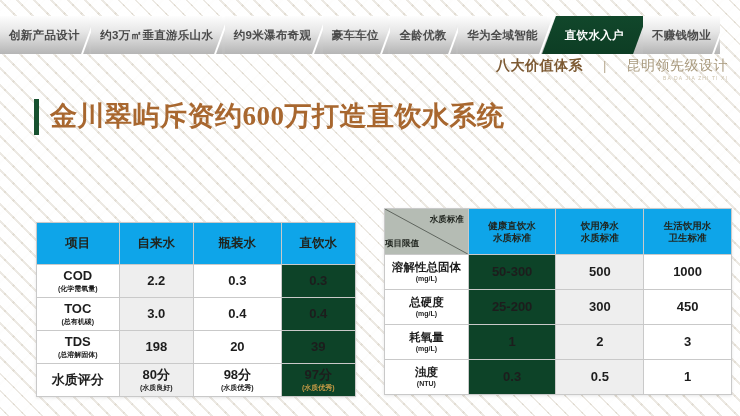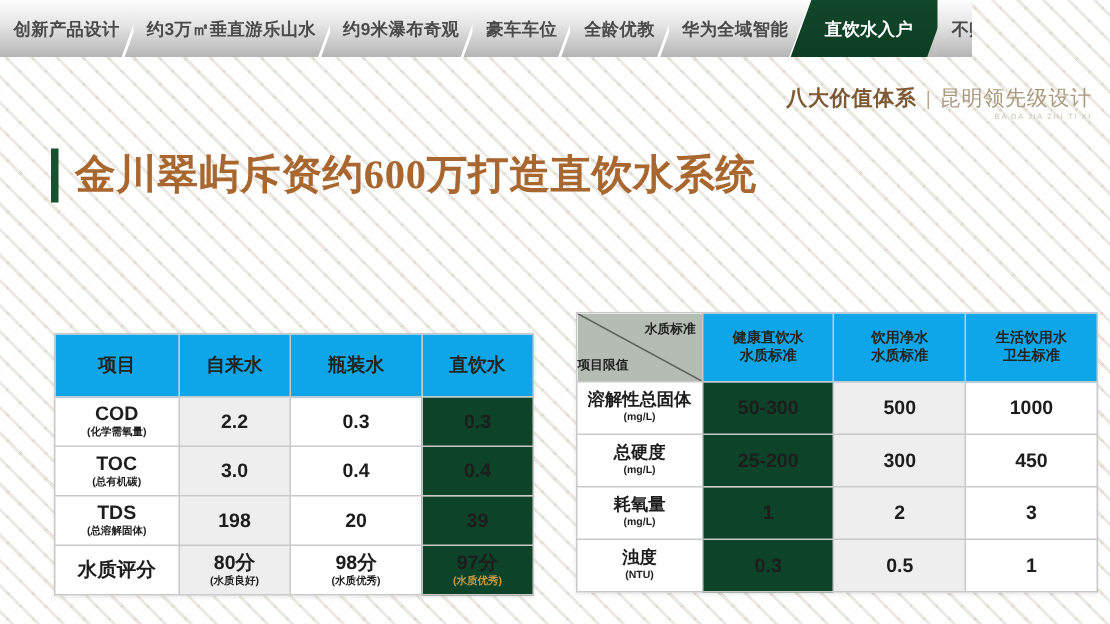--- a/index.html
+++ b/index.html
@@ -31,26 +31,27 @@
       repeating-linear-gradient(-45deg,
         rgba(255,255,255,0.95) 0px, rgba(255,255,255,0.95) 5px,
         rgba(222,216,205,0.55) 5px, rgba(222,216,205,0.55) 7px,
         rgba(255,255,255,0.95) 7px, rgba(255,255,255,0.95) 12px);
     overflow: hidden;
   }
 
   
   #topnav {
     position: absolute;
-    left: 0; top: 0;
-    width: 648px;
+    left: 0; top: 16px;
+    width: 720px;
     height: 38px;
     display: flex;
     background: linear-gradient(to bottom, #ffffff 0%, #e4e4e4 40%, #b9b9b9 100%);
     overflow: hidden;
+    justify-content: space-between;
   }
 
   .tab {
     position: relative;
     flex: 0 0 auto;
     height: 38px;
     display: flex;
     align-items: center;
     justify-content: center;
     font-size: 11.5px;
@@ -82,21 +83,21 @@
   #brandmark {
     position: absolute;
     right: 12px; top: 58px;
     text-align: right;
     line-height: 1;
   }
   #brandmark .bm-row {
     display: flex;
     align-items: flex-end;
     justify-content: flex-end;
-    gap: 6px;
+    gap: 20px;
   }
   .bm-main {
     font-size: 14px;
     font-weight: bold;
     color: #7d5a33;
     letter-spacing: 0.5px;
   }
   .bm-sep {
     font-size: 13px;
     color: #b9ab92;

